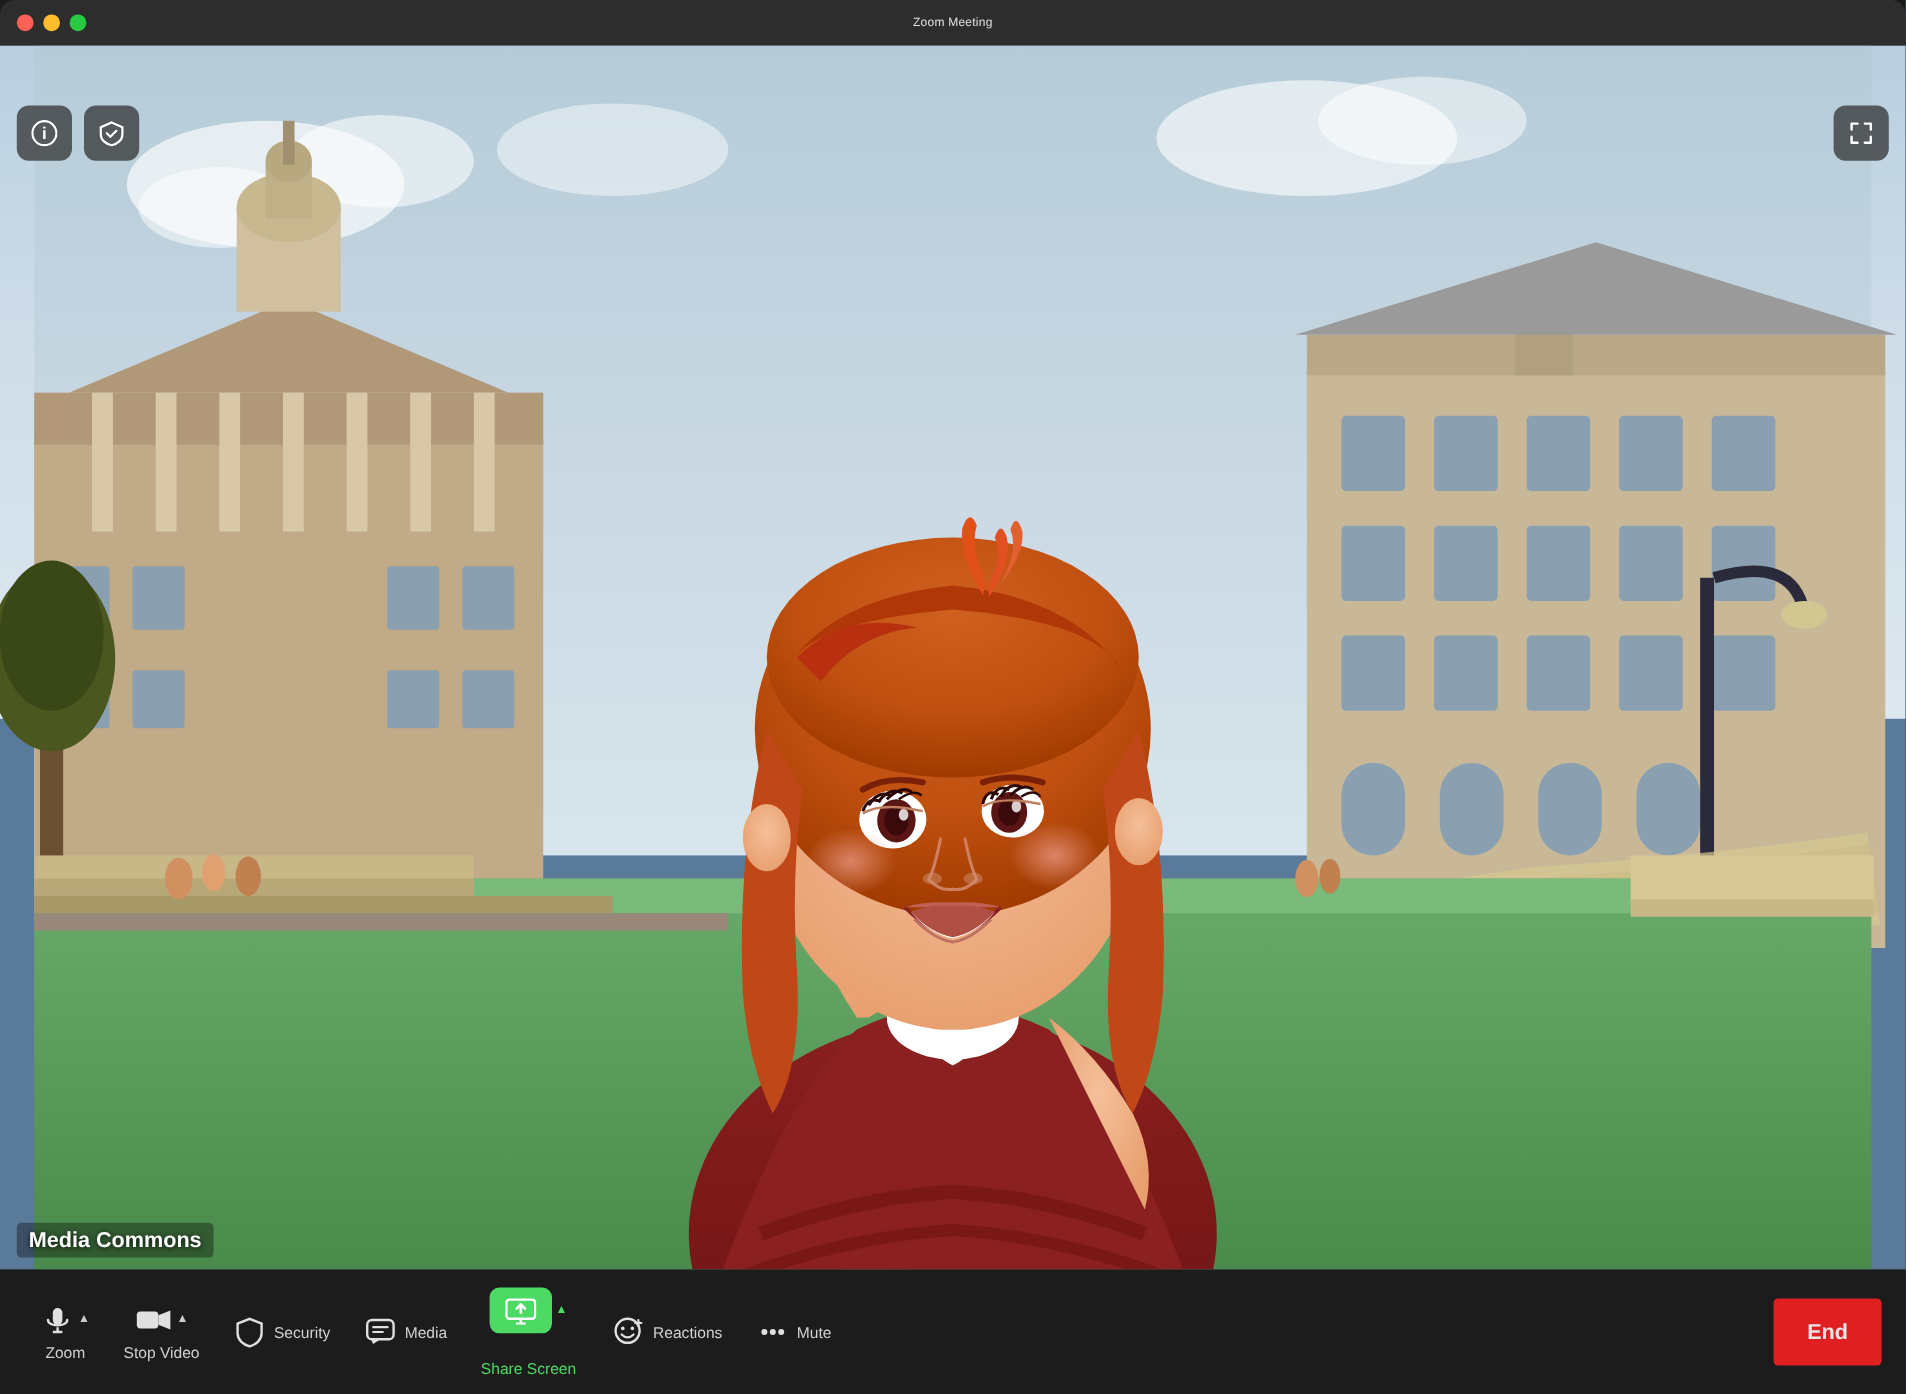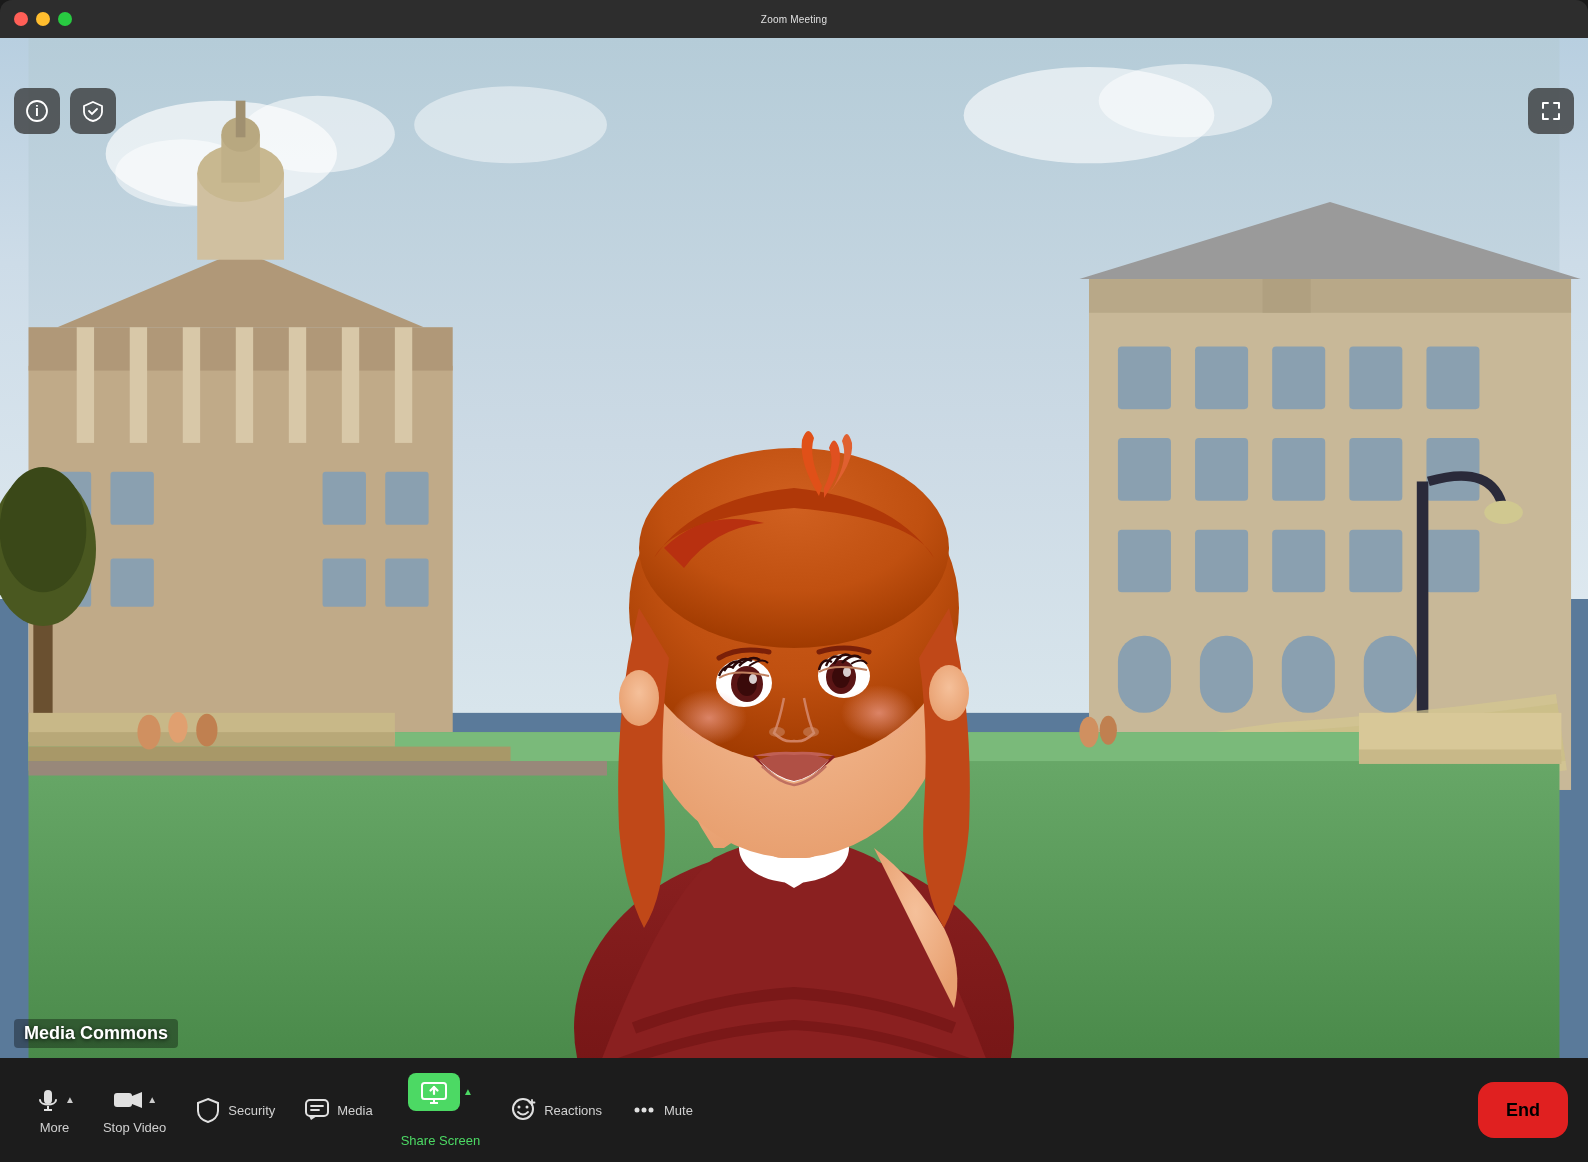--- a/index.html
+++ b/index.html
@@ -175,22 +175,22 @@
     }
 
     .toolbar-item.active .toolbar-label {
       color: #4cd964;
       margin-top: 16px;
     }
 
     
     .end-btn {
       background: #e02020;
-      color: #000000;
-      border-radius: 16px;
+      color: #e5e5e5;
+      border-radius: 4px;
       padding: 14px 28px;
       font-size: 18px;
       font-weight: 600;
       cursor: pointer;
       margin-left: auto;
       border: none;
       height: 56px;
       display: flex;
       align-items: center;
       white-space: nowrap;
@@ -476,21 +476,21 @@
         <div class="toolbar-icon">
           <svg width="28" height="28" viewBox="0 0 28 28" fill="none">
             <rect x="10" y="4" width="8" height="14" rx="4" fill="#e0e0e0"></rect>
             <path d="M6 14 C6 20 22 20 22 14" stroke="#e0e0e0" stroke-width="2" stroke-linecap="round" fill="none"></path>
             <line x1="14" y1="20" x2="14" y2="24" stroke="#e0e0e0" stroke-width="2"></line>
             <line x1="10" y1="24" x2="18" y2="24" stroke="#e0e0e0" stroke-width="2"></line>
           </svg>
         </div>
         <span style="color:#ccc;font-size:10px;margin-bottom:0px;">▲</span>
       </div>
-      <span class="toolbar-label">More</span>
+      <span class="toolbar-label">Zoom</span>
     </div>
 
     <div class="toolbar-item" style="flex-direction:column;">
       <div style="display:flex;align-items:center;gap:3px;">
         <div class="toolbar-icon">
           <svg width="32" height="28" viewBox="0 0 32 28" fill="none">
             <rect x="2" y="7" width="18" height="14" rx="3" fill="#e0e0e0"></rect>
             <path d="M20 10 L30 6 L30 22 L20 18 Z" fill="#e0e0e0"></path>
           </svg>
         </div>

